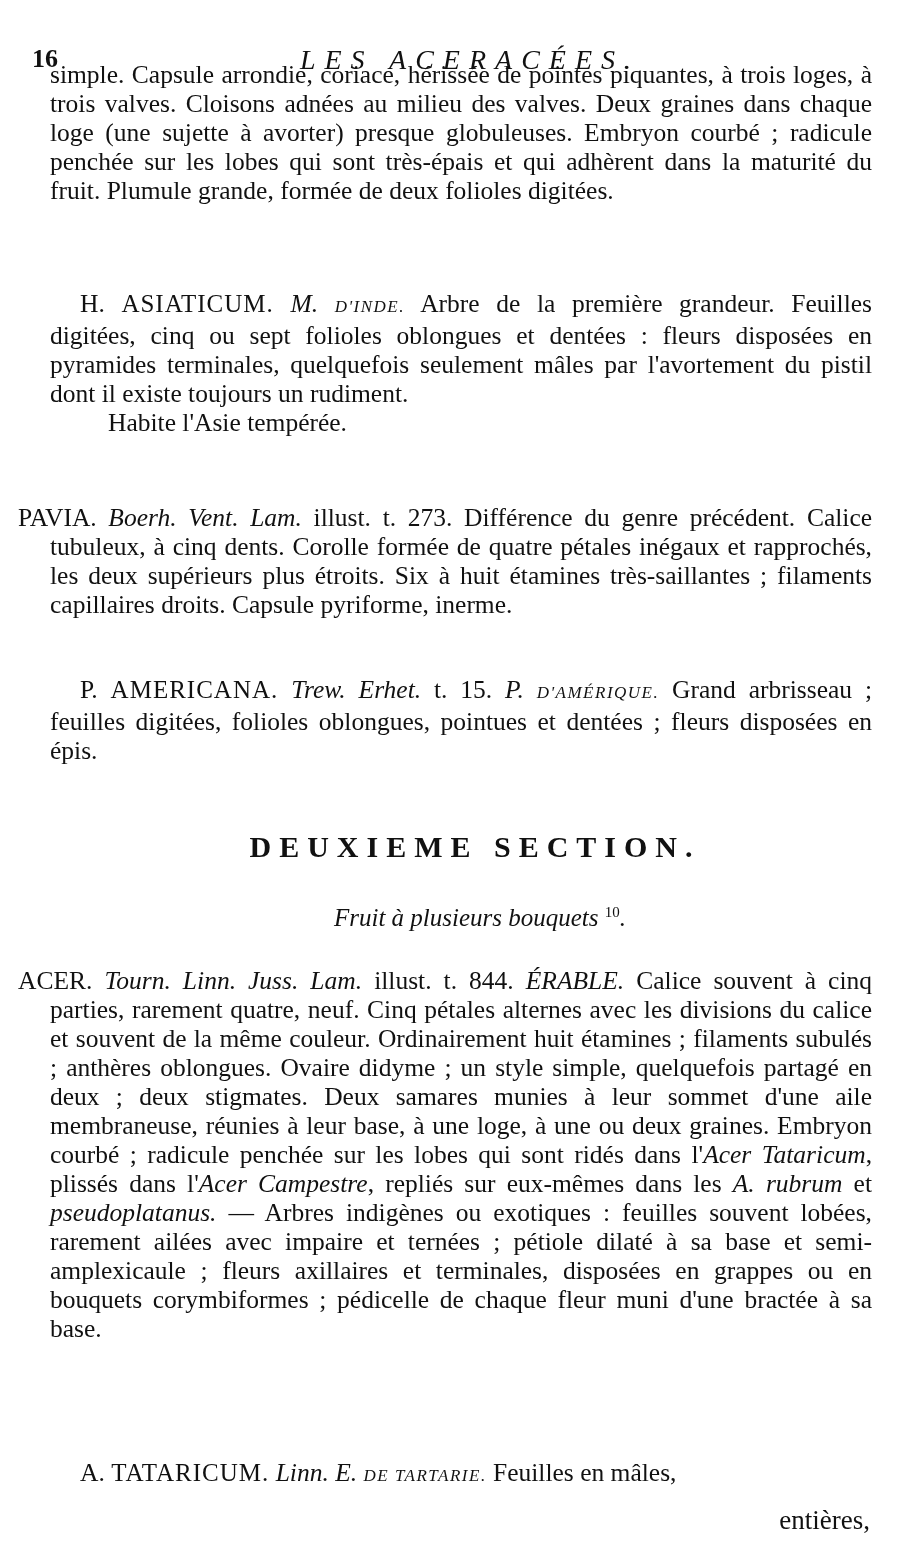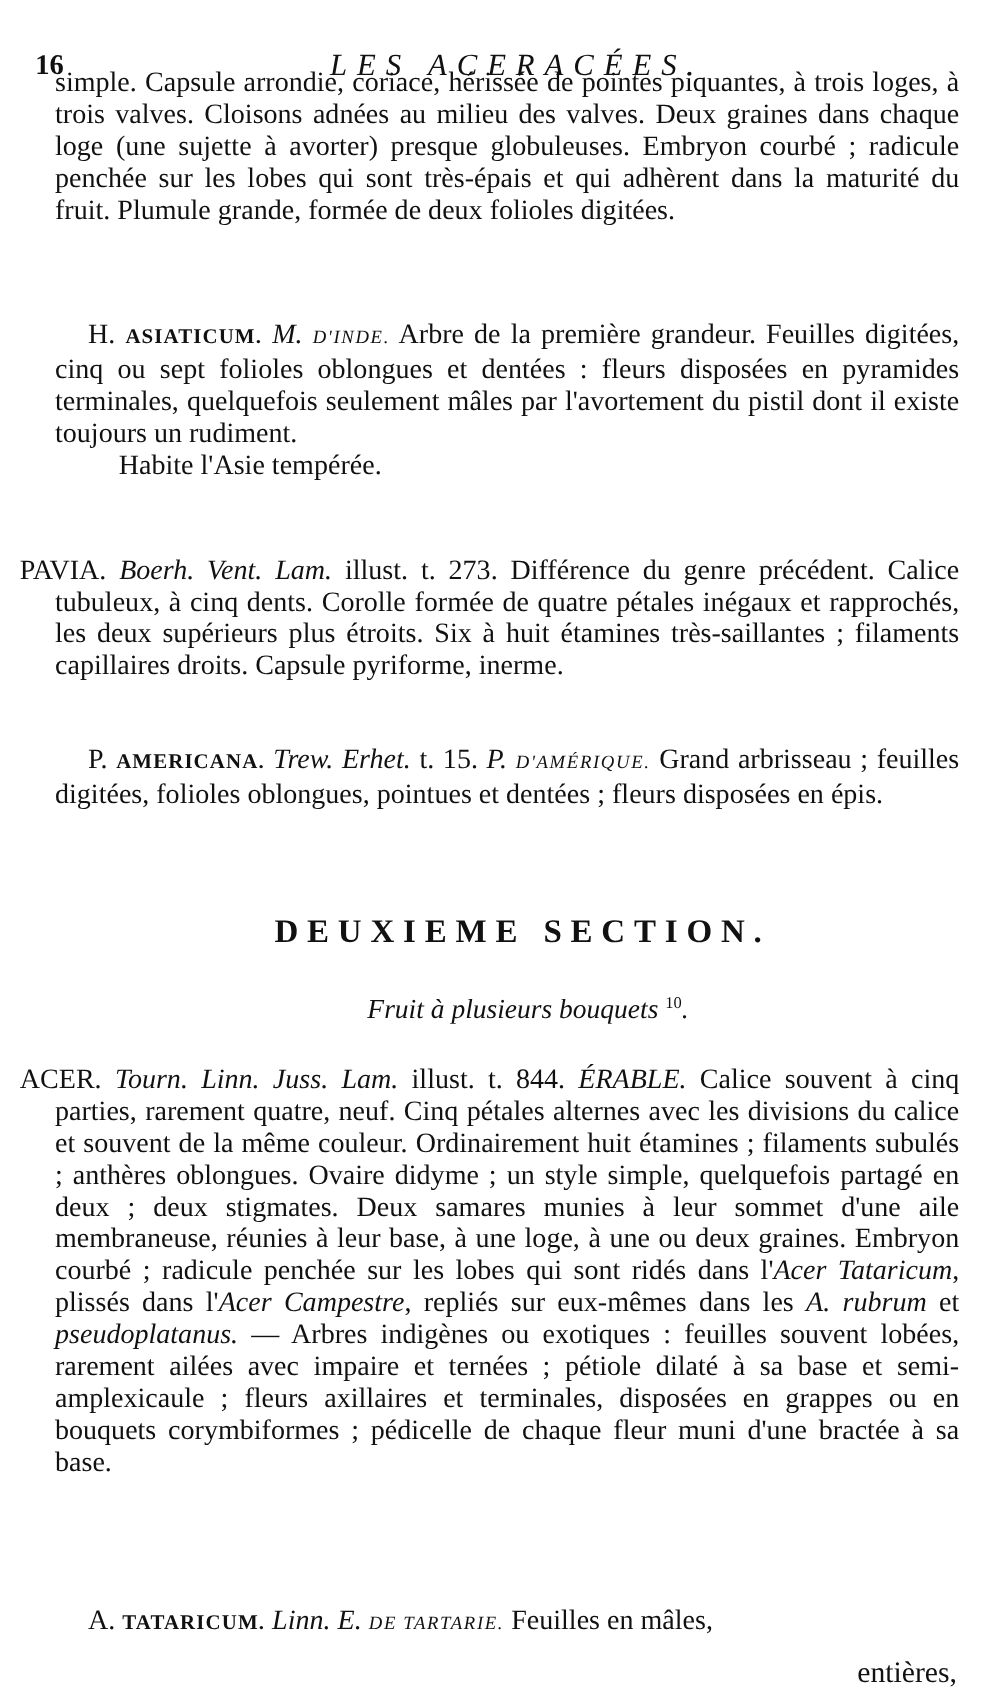--- a/index.html
+++ b/index.html
@@ -11,21 +11,21 @@
   .page { position: absolute; left: 0; top: 0; width: 900px; height: 1549px; }
   .header { position: absolute; top: 14px; left: 12px; width: 808px; height: 40px; margin-top: 30px; }
   .page-number { position: absolute; left: 20px; top: 0; font-size: 26px; font-weight: bold; }
   .running-title { position: absolute; left: 0; width: 900px; text-align: center; top: 0;
     font-size: 28px; letter-spacing: 9px; padding-left: 16px; box-sizing: border-box; font-style: italic; }
   .block { position: absolute; left: 50px; width: 822px; font-size: 25.5px; line-height: 29px; text-align: justify; }
   .block p { margin: 0; }
   .indent { text-indent: 30px; }
   .hang { position: absolute; left: 18px; width: 854px; font-size: 25.5px; line-height: 29px; text-align: justify;
     padding-left: 32px; text-indent: -32px; box-sizing: border-box; }
-  .scs { font-size: 19px; letter-spacing: 1px; text-transform: uppercase; font-weight: bold; }
+  .scs { font-size: 25px; letter-spacing: 1px; text-transform: uppercase; }
   .scsi { font-size: 17px; letter-spacing: 1.5px; text-transform: uppercase; font-style: italic; }
   em, i { font-style: italic; }
   .habitat { padding-left: 58px; text-align: left; }
   .section-heading { position: absolute; top: 830px; left: 0; width: 900px; text-align: center;
     font-size: 30px; font-weight: bold; letter-spacing: 8px; padding-left: 50px; box-sizing: border-box; }
   .section-sub { position: absolute; top: 904px; left: 0; width: 900px; text-align: center;
     font-size: 25px; font-style: italic; padding-left: 60px; box-sizing: border-box; }
   .section-sub sup { font-size: 15px; font-style: normal; }
   .catch { position: absolute; top: 1505px; right: 30px; font-size: 27px; }
 </style>

